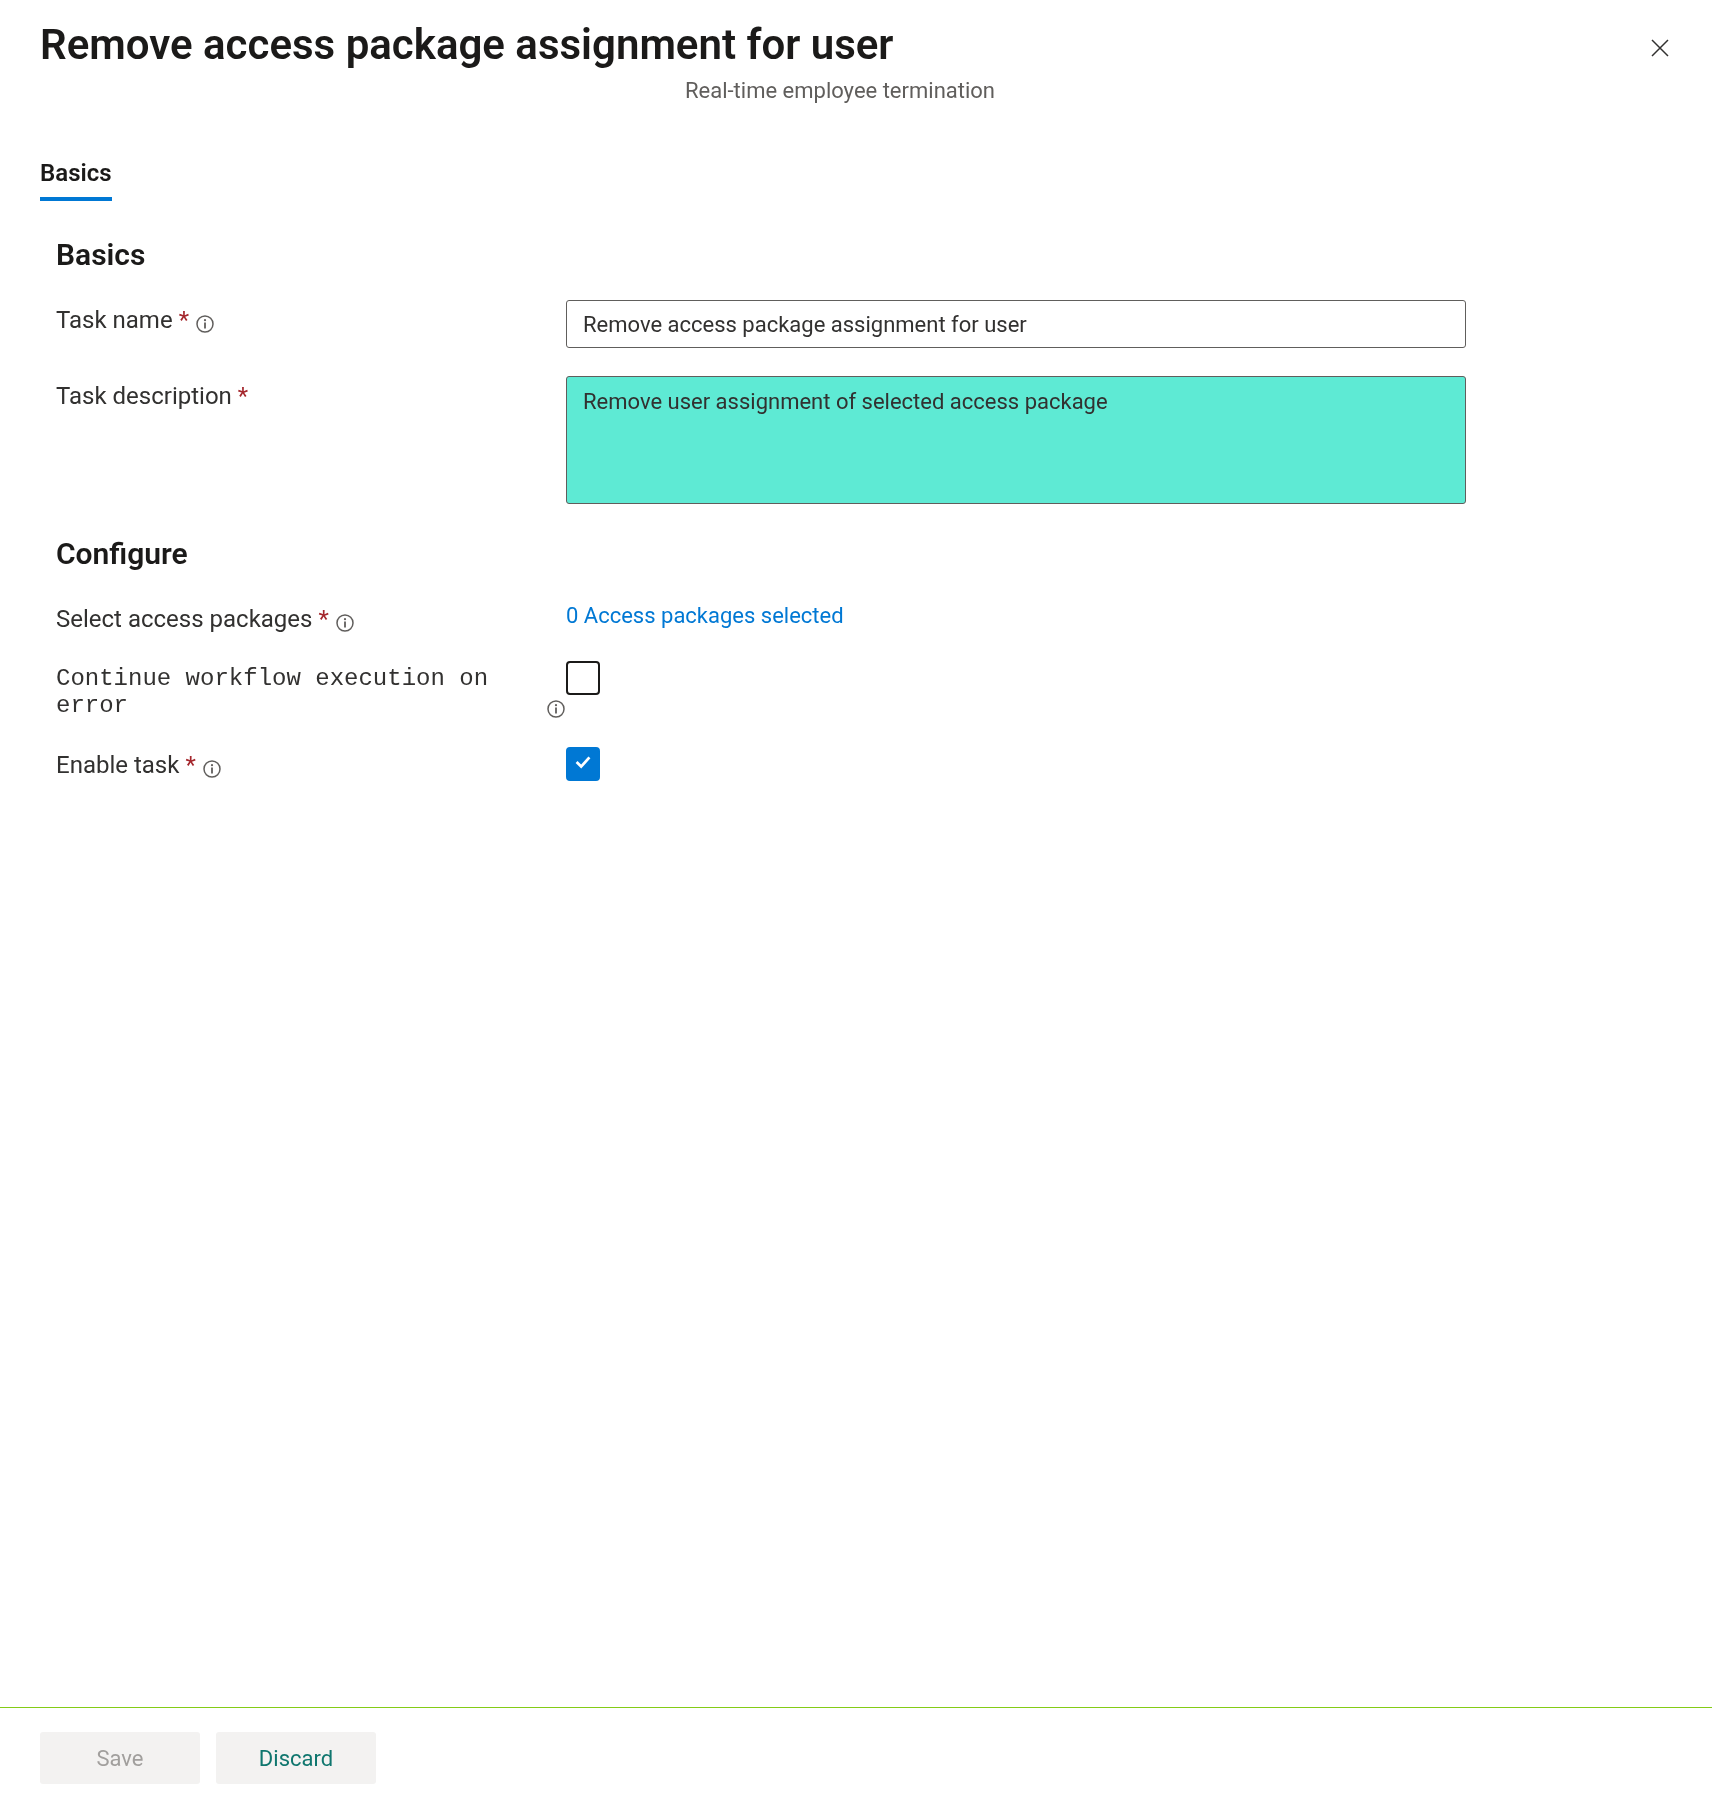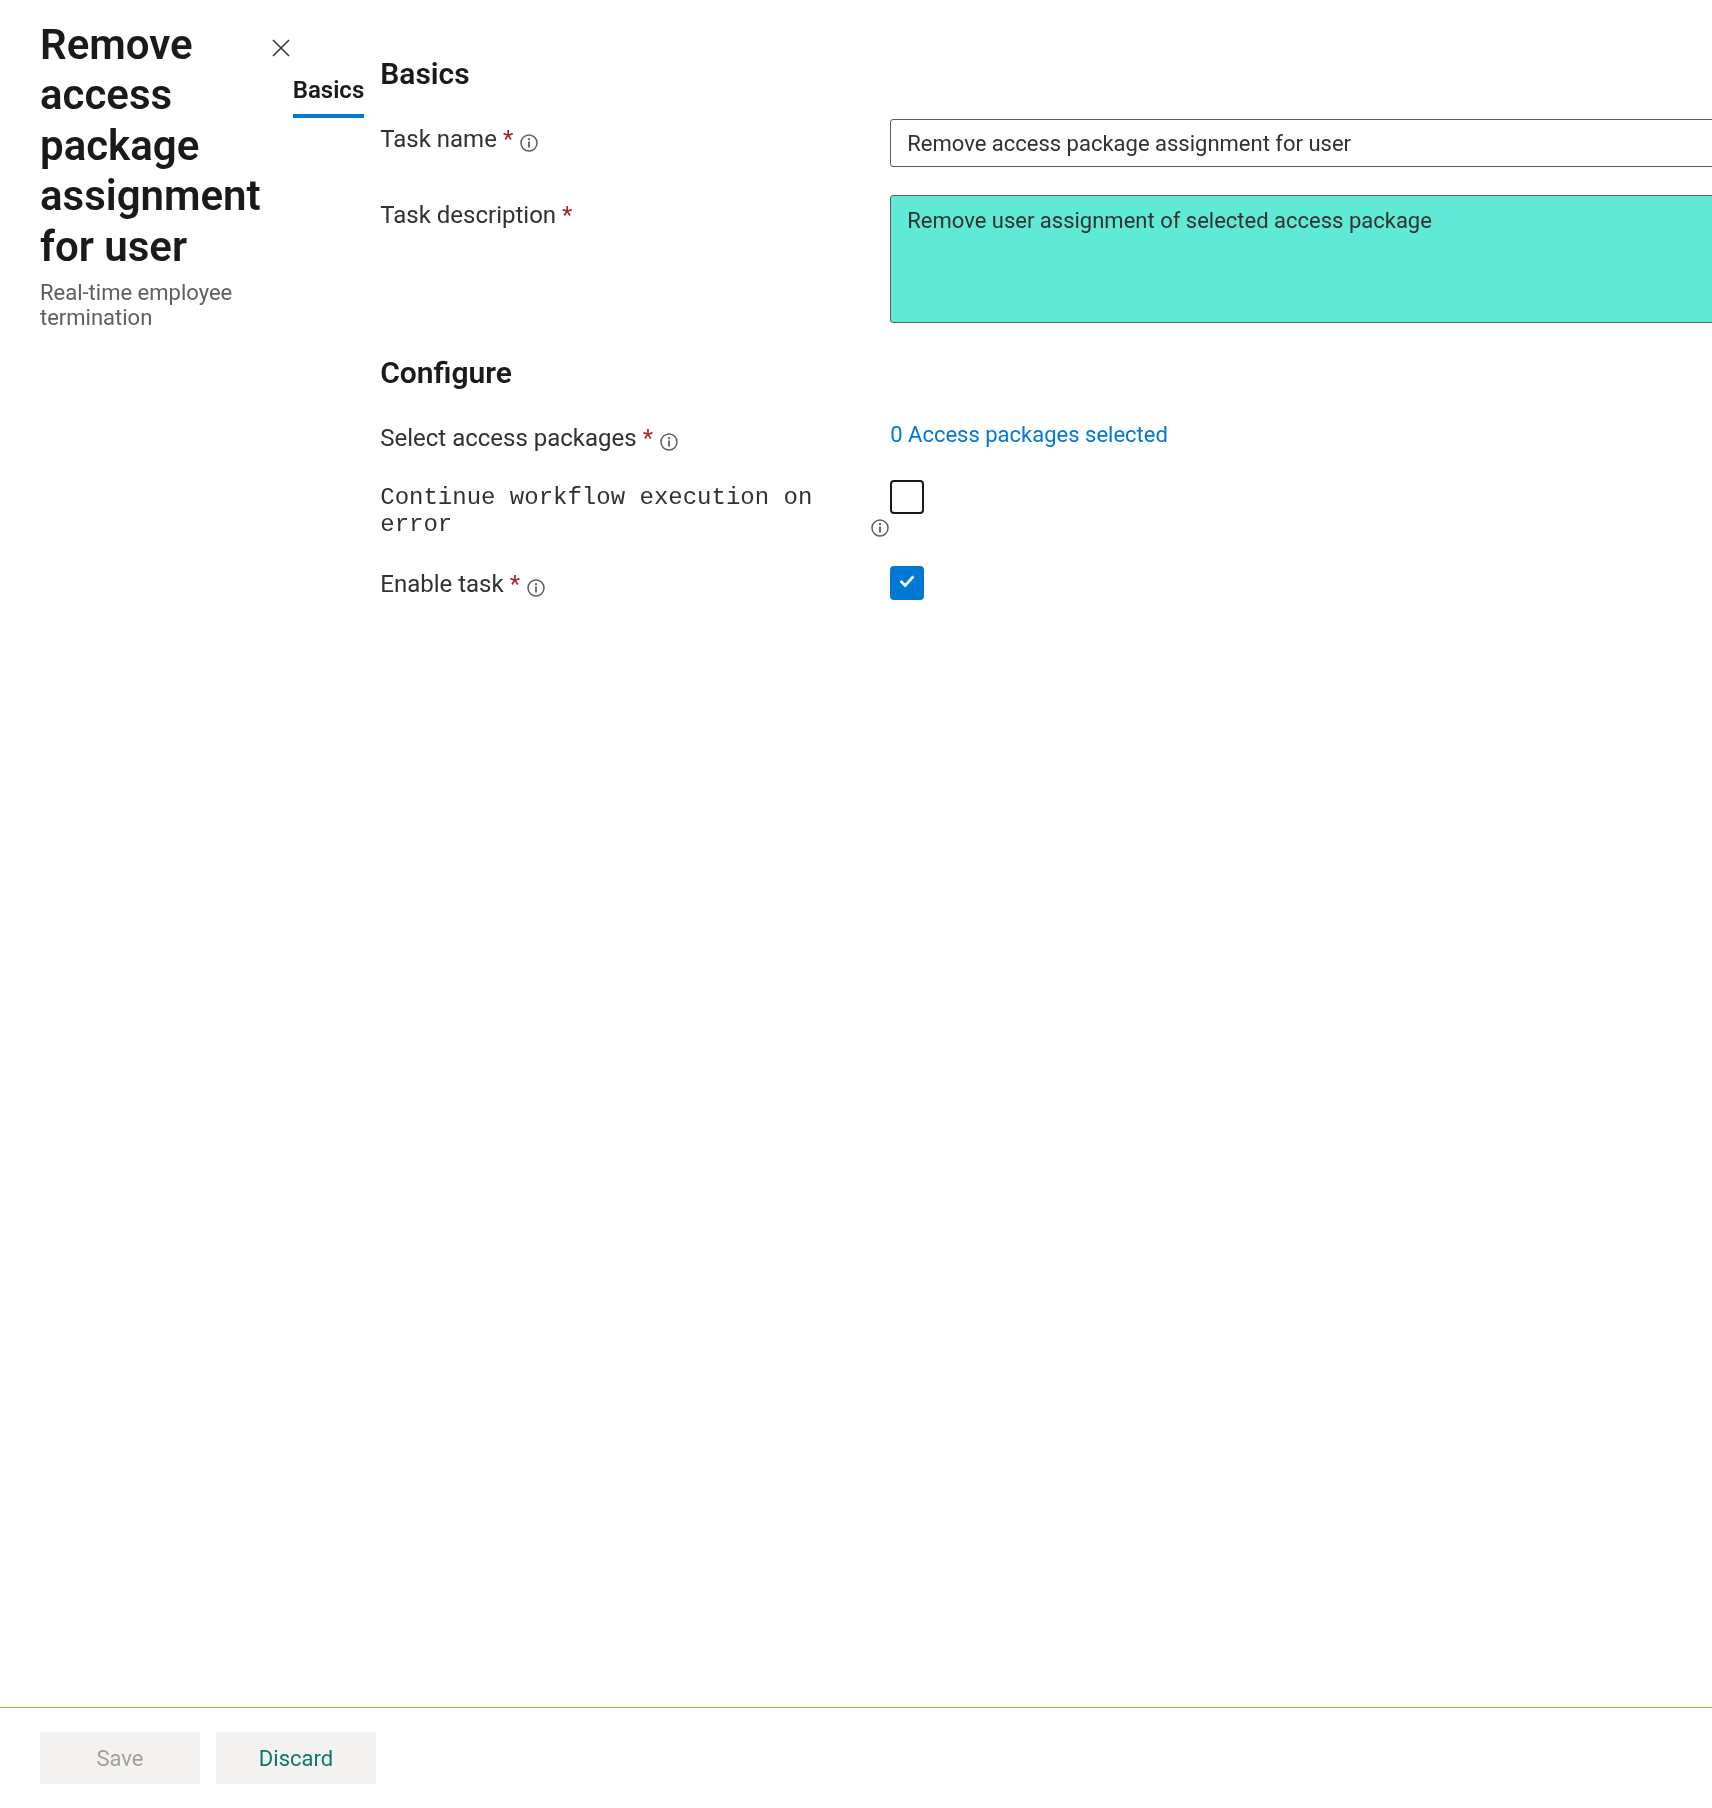--- a/index.html
+++ b/index.html
@@ -13,40 +13,41 @@
       color: #323130;
       width: 1712px;
       height: 1808px;
       position: relative;
       overflow: hidden;
     }
     .panel {
       padding: 20px 40px 0 40px;
       height: 100%;
       display: flex;
-      flex-direction: row;
+      flex-direction: column;
     }
     .header-row {
       display: flex;
       justify-content: space-between;
       align-items: flex-start;
     }
     .header-text {
       flex: 1;
     }
     .page-title {
       font-size: 42px;
       font-weight: 600;
       color: #1b1a19;
       line-height: 1.2;
     }
     .page-subtitle {
       font-size: 22px;
       color: #605e5c;
       margin-top: 8px;
+      text-align: center;
     }
     .close-btn {
       background: none;
       border: none;
       cursor: pointer;
       padding: 8px;
       margin-top: 8px;
       margin-right: -8px;
     }
     .close-btn svg {

